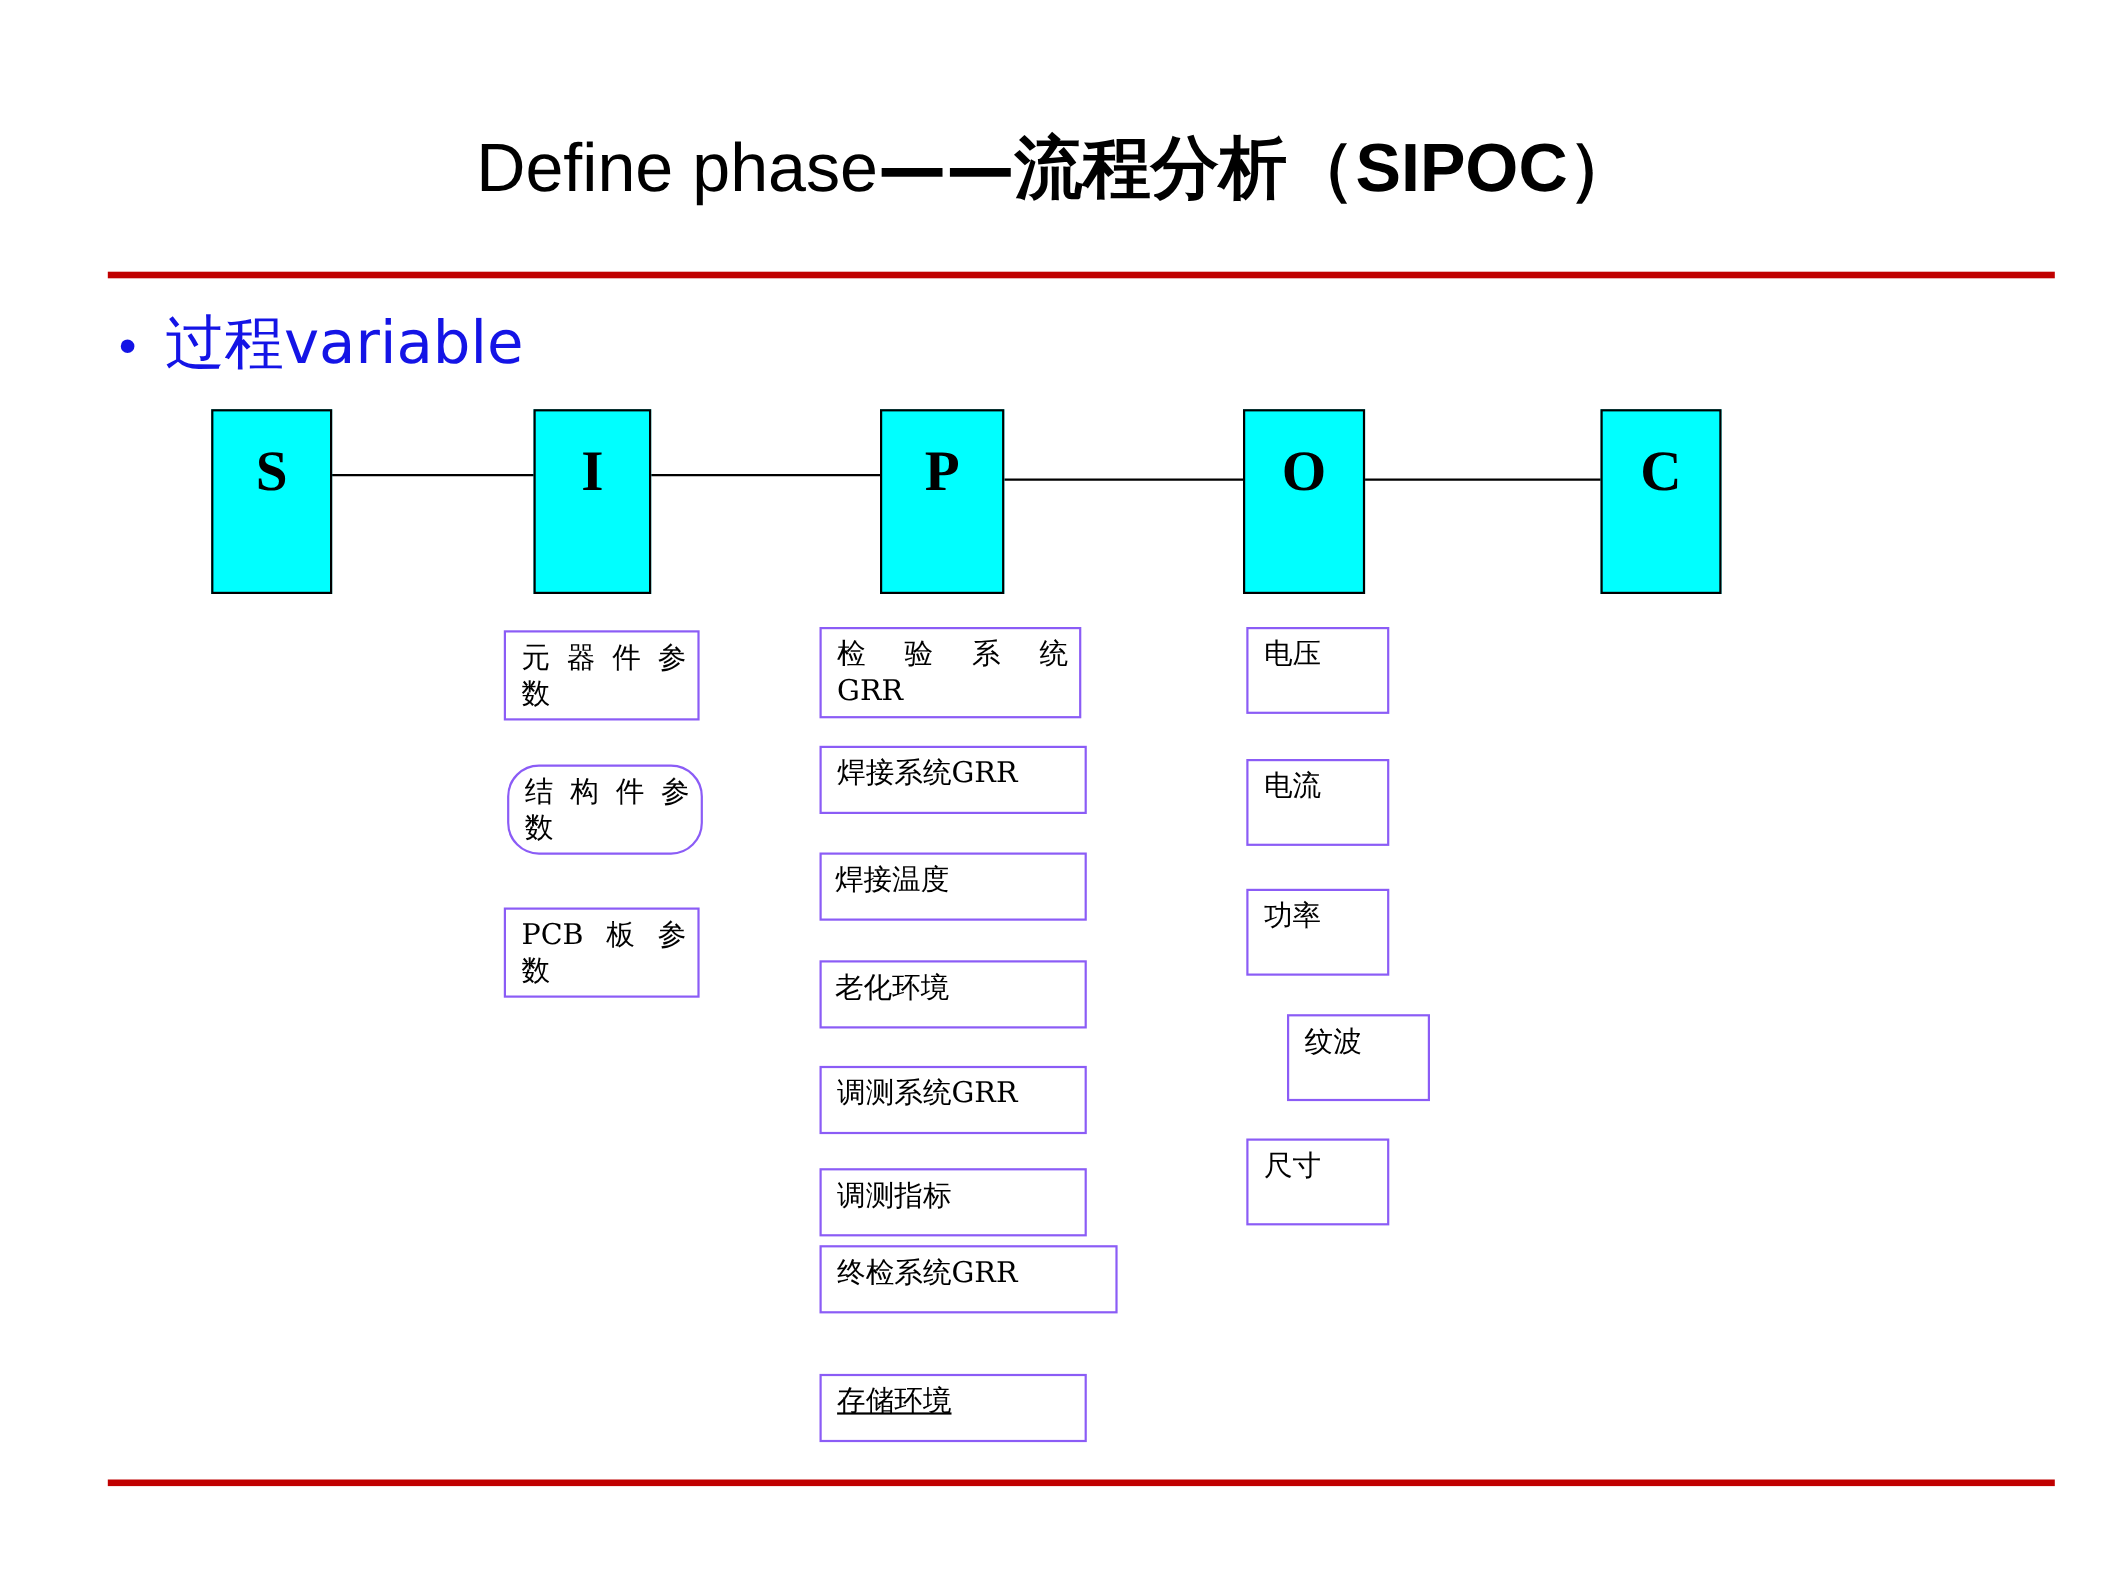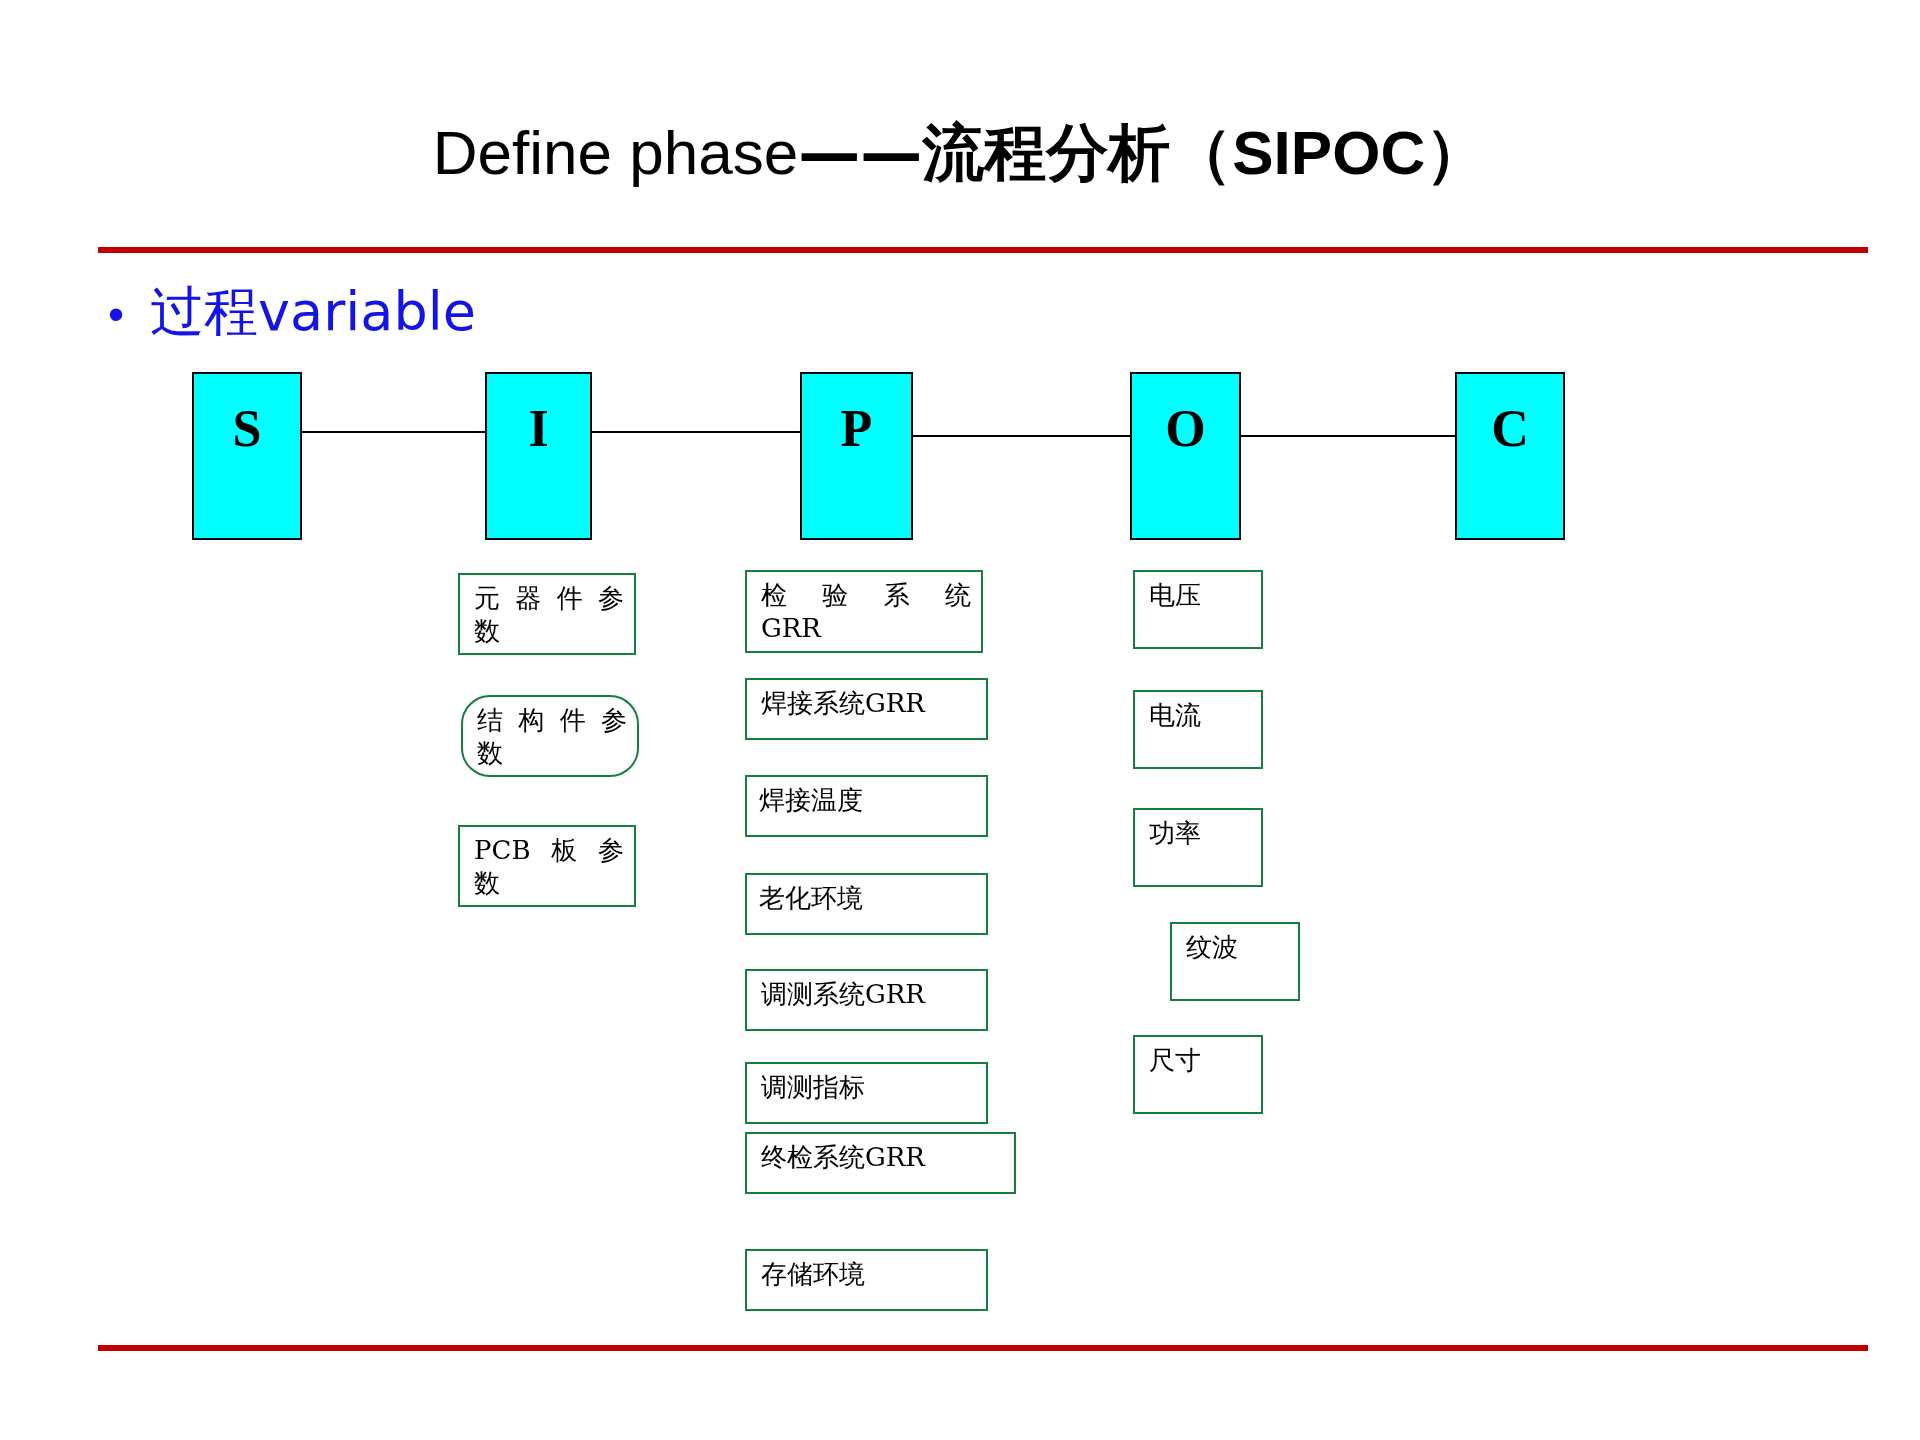--- a/index.html
+++ b/index.html
@@ -100,21 +100,21 @@
   }
   .sipoc-box .sipoc-letter {
     position: relative;
     top: -28px;
   }
 
   
   .sub-box {
     position: absolute;
     background: #ffffff;
-    border: 2px solid #15803d;
+    border: 2px solid #8b5cf6;
     box-sizing: border-box;
     color: #000000;
     font-family: "DejaVu Serif", serif;
     font-size: 26px;
     line-height: 1.28;
     padding: 7px 10px 4px 14px;
   }
   .sub-box.justify {
     text-align: justify;
     text-align-last: justify;
@@ -205,21 +205,21 @@
 </div>
 
 <div class="sub-box" style="left:745px; top:1062px; width:243px; height:62px;">
   <span>调测指标</span>
 </div>
 
 <div class="sub-box" style="left:745px; top:1104px; width:271px; height:62px;margin-top:28px;">
   <span>终检系统GRR</span>
 </div>
 
-<div class="sub-box" style="left:745px; top:1249px; width:243px; height:62px;">
+<div class="sub-box" style="left:745px; top:1249px; width:243px; height:62px;text-decoration:underline;">
   <span>存储环境</span>
 </div>
 
 <div class="sub-box" style="left:1133px; top:570px; width:130px; height:79px;">
   <span>电压</span>
 </div>
 
 <div class="sub-box" style="left:1133px; top:690px; width:130px; height:79px;">
   <span>电流</span>
 </div>

